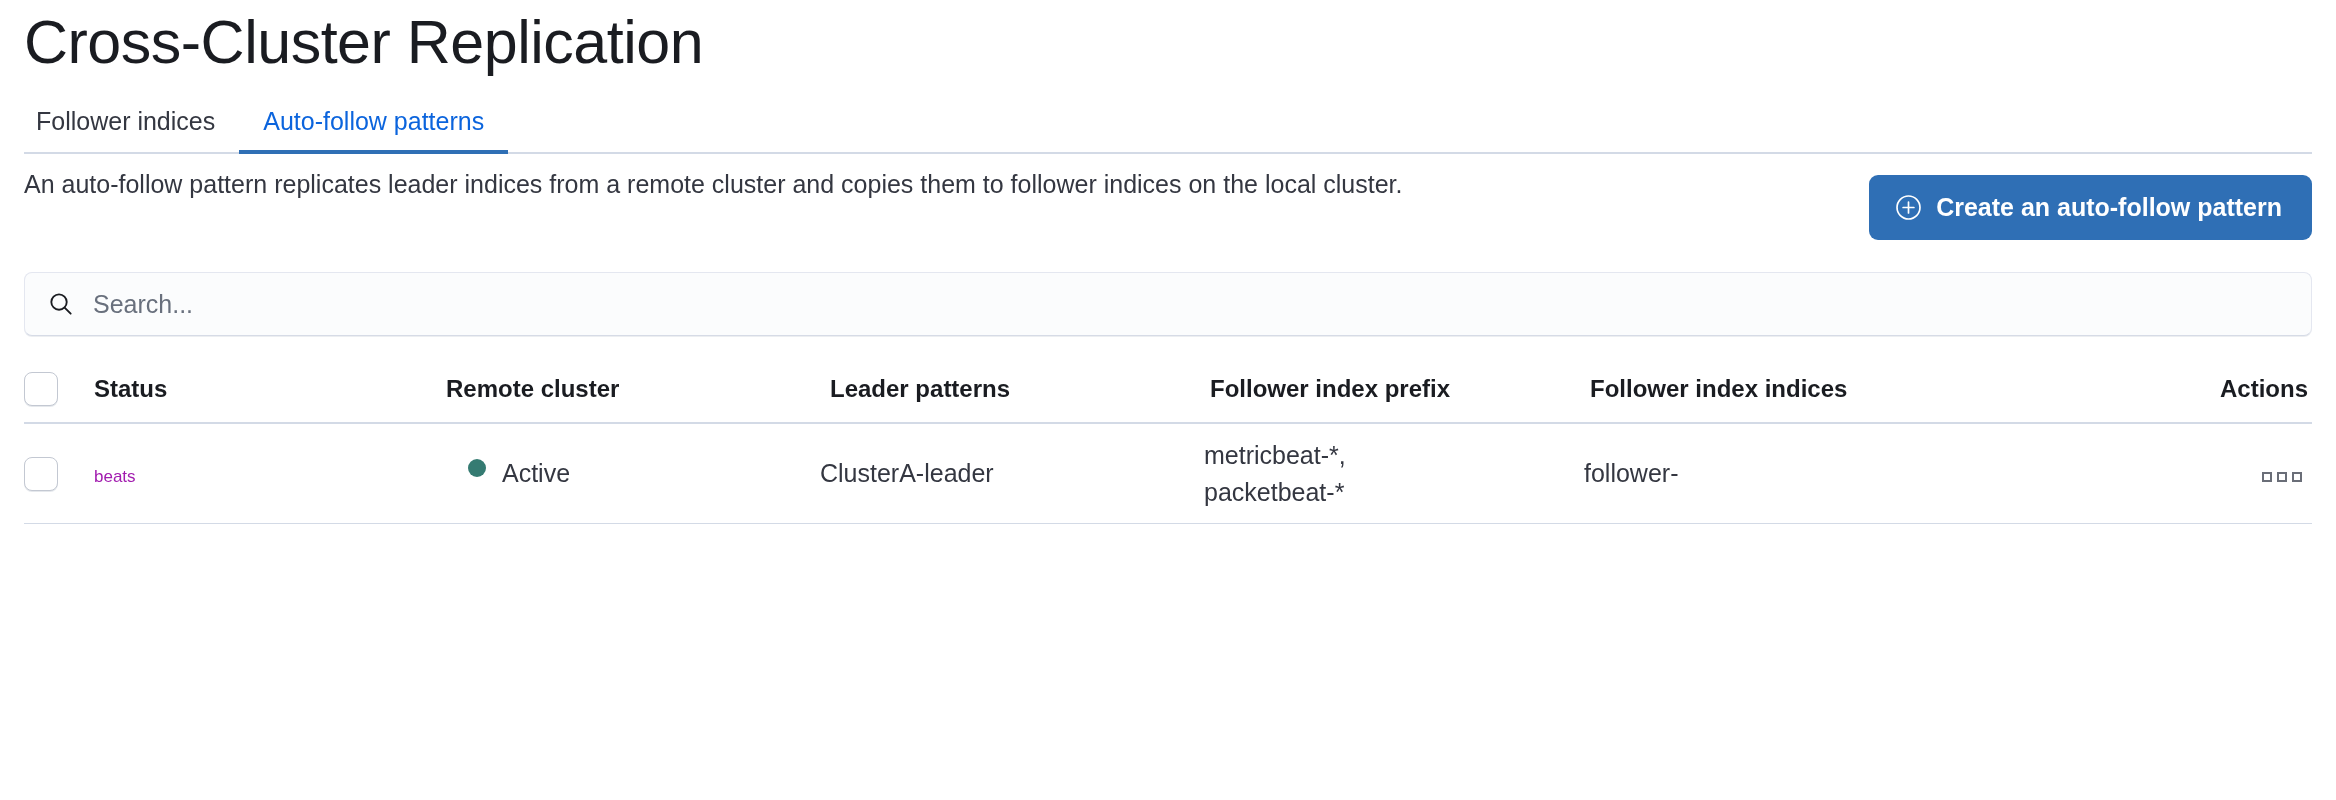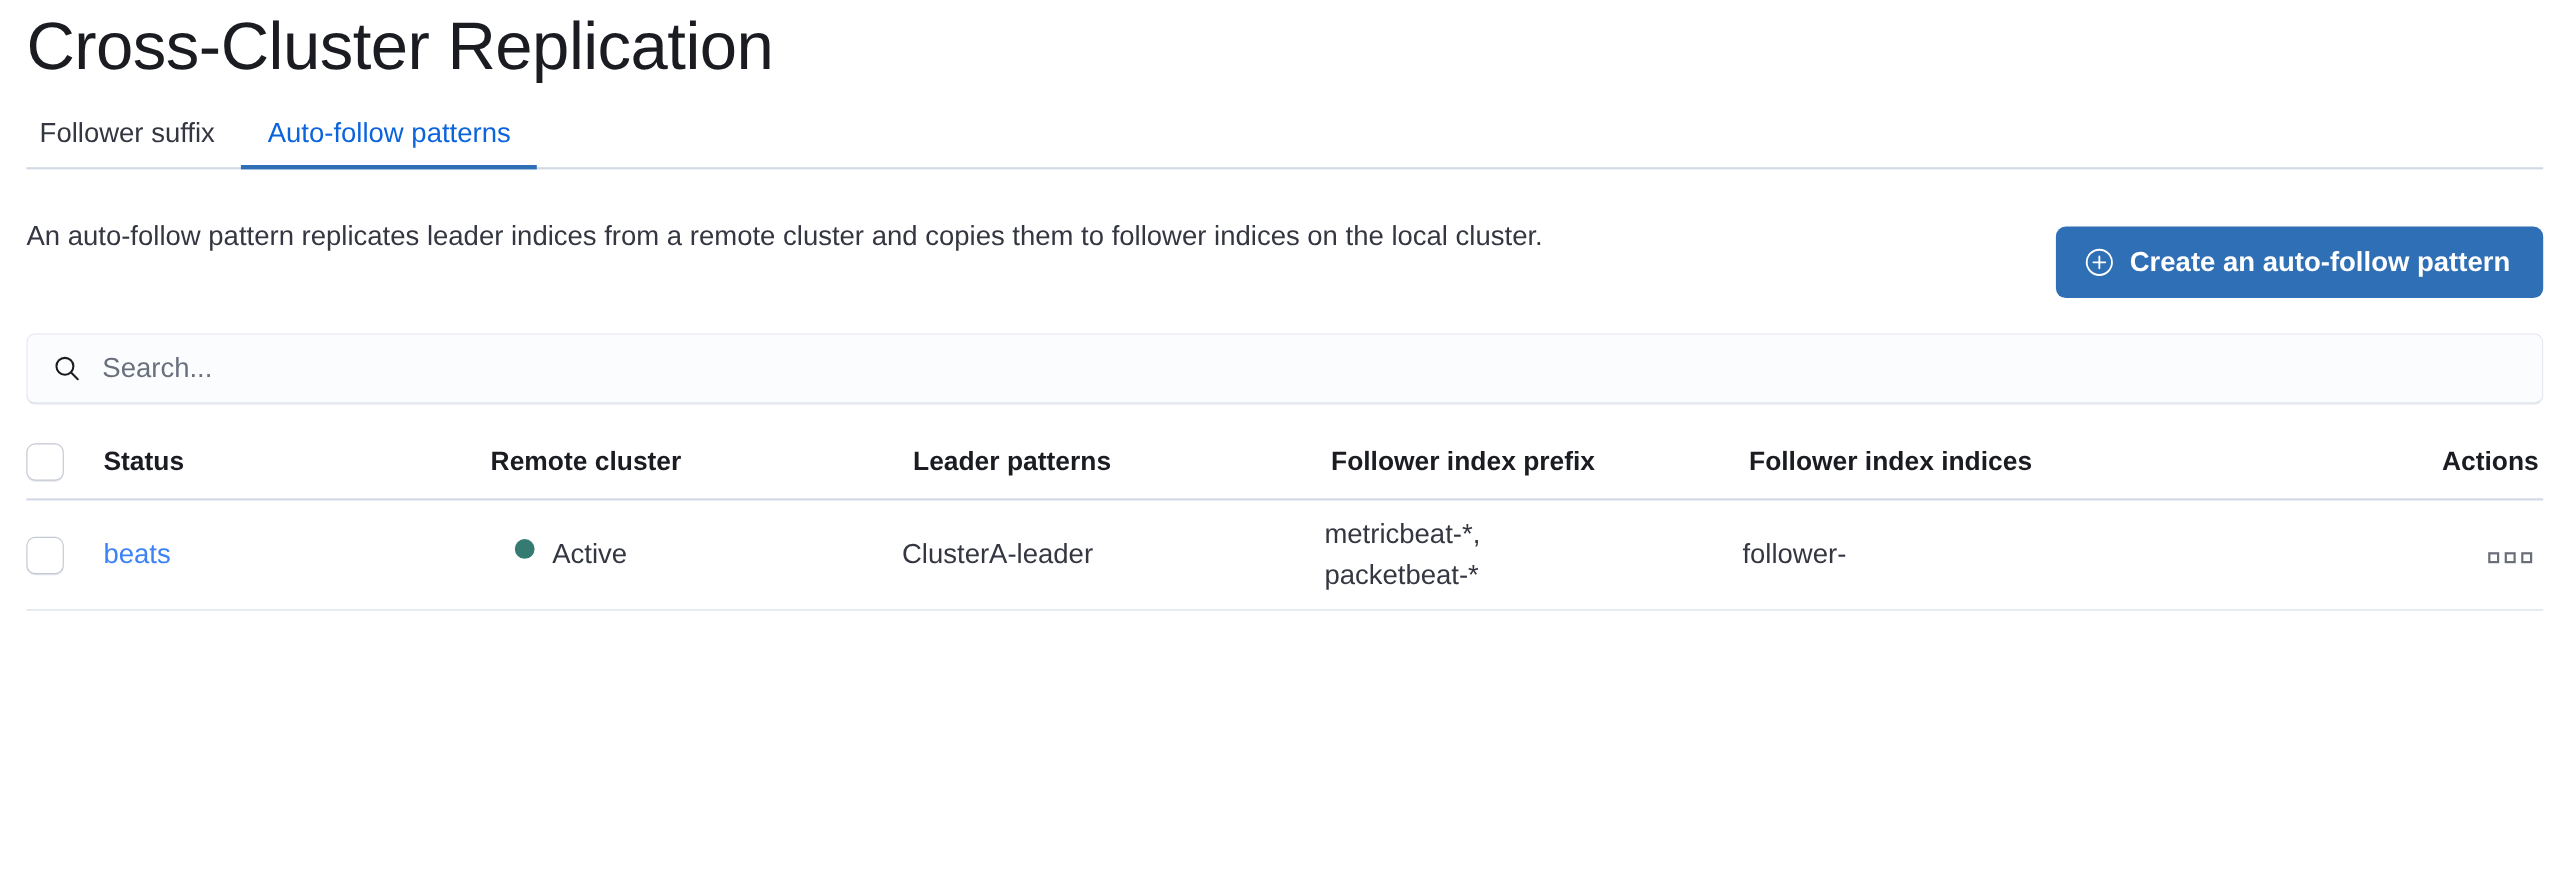--- a/index.html
+++ b/index.html
@@ -66,21 +66,21 @@
     bottom: -2px;
     height: 4px;
     background: #2f6fb5;
   }
 
   
   .intro {
     display: flex;
     align-items: flex-start;
     justify-content: space-between;
-    margin-top: 44px;
+    margin-top: 13px;
     gap: 40px;
   }
   .intro-text {
     font-size: 25px;
     line-height: 1.42;
     color: #343741;
     max-width: 1690px;
     font-weight: 400;
   }
   .create-btn {
@@ -187,24 +187,24 @@
   }
 
   .sort-arrow {
     display: inline-block;
     margin-left: 12px;
     vertical-align: -2px;
     line-height: 0;
   }
 
   .link {
-    color: #3b82f6;
+    color: #a21caf;
     text-decoration: none;
     cursor: pointer;
-    font-size: 25px;
+    font-size: 17px;
   }
 
   .status-wrap { display: flex; align-items: flex-start; gap: 16px; }
   .status-dot {
     width: 18px; height: 18px;
     border-radius: 50%;
     background: #357b72;
     flex: 0 0 auto;
   }
 
@@ -266,21 +266,21 @@
 </style>
 </head>
 <body>
 
 <div class="page">
 
   <h1 class="page-title">Cross-Cluster Replication</h1>
 
   <div class="tabs">
     <div class="tab">
-      <span>Follower suffix</span>
+      <span>Follower indices</span>
     </div>
     <div class="tab active">
       <span>Auto-follow patterns</span>
     </div>
   </div>
 
   <div class="intro">
     <div class="intro-text">An auto-follow pattern replicates leader indices from a remote cluster and copies them to follower indices on the local cluster.</div>
     <button class="create-btn">
       <span class="plus-circle">

